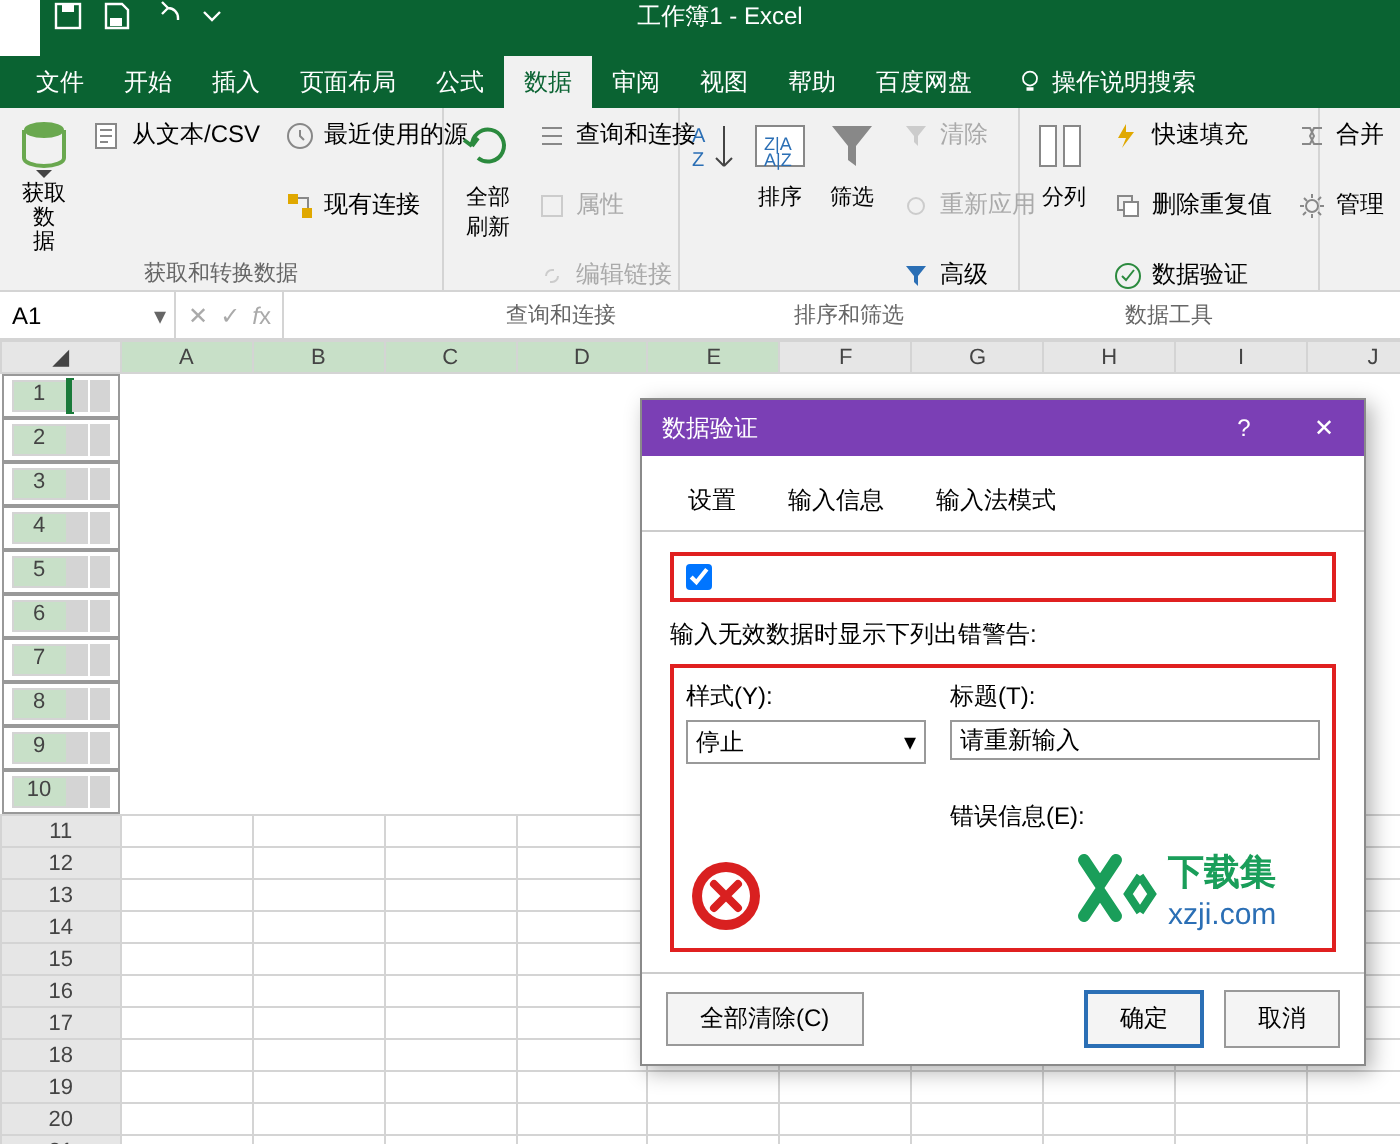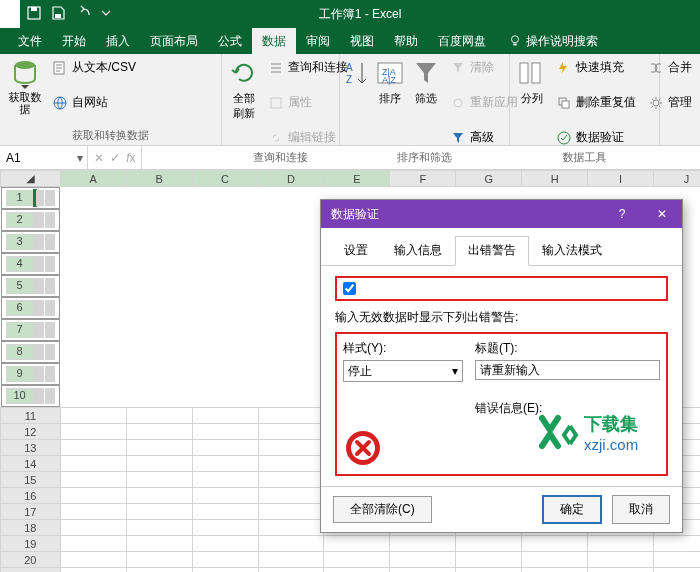--- a/index.html
+++ b/index.html
@@ -1,19 +1,19 @@
 <!DOCTYPE html>
 <html><head>
 <meta charset="utf-8">
 <style>
 * { margin: 0; padding: 0; box-sizing: border-box; font-family: "Microsoft YaHei", "Segoe UI", sans-serif; }
 body { width: 700px; height: 572px; background: #fff; overflow: hidden; position: relative; font-size: 12px; }
 
 
-.titlebar { height: 28px; background: #0a6332; color: #fff; display: flex; align-items: center; position: relative; margin-left: 20px; }
+.titlebar { height: 28px; background: #0a6332; color: #fff; display: flex; align-items: flex-start; position: relative; margin-left: 20px; }
 .quickbar { display: flex; align-items: center; gap: 8px; padding-left: 6px; }
 .quickbar svg { width: 16px; height: 16px; }
 .title-center { position: absolute; left: 50%; transform: translateX(-50%); font-size: 12px; }
 
 
 .ribbon-tabs { height: 26px; background: #0a6332; color: #fff; display: flex; align-items: center; padding-left: 8px; font-size: 12px; }
 .rtab { padding: 0 10px; height: 26px; line-height: 26px; cursor: pointer; }
 .rtab.active { background: #f1f1f1; color: #0a6332; }
 .rtab.file { color: #fff; }
 .tell-me { display: flex; align-items: center; margin-left: 12px; }
@@ -63,21 +63,21 @@
 .section-label { margin: 4px 0 6px; }
 .redbox2 { border: 2px solid #e02020; padding: 6px; }
 .form-row { display: flex; gap: 12px; }
 .form-col { flex: 1; display: flex; flex-direction: column; }
 .form-col label { margin-bottom: 3px; }
 .sel, .txt, .ta { border: 1px solid #999; font-size: 12px; padding: 2px 4px; }
 .sel { height: 22px; display: flex; align-items: center; justify-content: space-between; }
 .ta { height: 66px; overflow: auto; }
 .iconrow { display: flex; align-items: flex-start; gap: 10px; margin-top: 8px; }
 .erricon { width: 40px; height: 40px; }
-.watermark { position: absolute; right: 30px; top: 408px; pointer-events: none; }
+.watermark { position: absolute; right: 30px; top: 420px; pointer-events: none; }
 .dlg-footer { border-top: 1px solid #ccc; padding: 8px 12px; display: flex; justify-content: space-between; align-items: center; }
 .btn { border: 1px solid #999; background: #f4f4f4; padding: 4px 16px; cursor: pointer; font-size: 12px; }
 .btn.primary { border: 2px solid #2b6fb5; }
 .footer-right { display: flex; gap: 10px; }
 </style>
 </head>
 <body>
 
 <div class="titlebar">
   <div class="quickbar">
@@ -132,26 +132,36 @@
 据</span>
       </div>
       <div class="smallcol">
         <div class="smallbtn">
             <svg class="sico" viewBox="0 0 16 16">
               <rect x="2" y="2" width="10" height="12" fill="#fff" stroke="#888"></rect>
               <path d="M4 5h6M4 8h6M4 11h4" stroke="#888"></path>
             </svg>
             <span>从文本/CSV</span>
           </div>
-        <div class="smallbtn">
-            <svg class="sico" viewBox="0 0 16 16">
-              <circle cx="8" cy="8" r="6" fill="none" stroke="#2b6fb5"></circle>
-              <path d="M2 8h12M8 2c3 3 3 9 0 12M8 2c-3 3-3 9 0 12" stroke="#2b6fb5" fill="none"></path>
-            </svg>
-            <span>自网站</span>
+      </div>
+      <div class="smallcol">
+        <div class="smallbtn">
+            <svg class="sico" viewBox="0 0 16 16">
+              <circle cx="8" cy="8" r="6" fill="none" stroke="#888"></circle>
+              <path d="M8 5v3l2 2" stroke="#888" fill="none"></path>
+            </svg>
+            <span>最近使用的源</span>
+          </div>
+        <div class="smallbtn">
+            <svg class="sico" viewBox="0 0 16 16">
+              <rect x="2" y="2" width="5" height="5" fill="#e0a800"></rect>
+              <rect x="9" y="9" width="5" height="5" fill="#e0a800"></rect>
+              <path d="M7 4h5v5" stroke="#888" fill="none"></path>
+            </svg>
+            <span>现有连接</span>
           </div>
       </div>
     </div>
     <div class="rgroup-label">获取和转换数据</div>
   </div>
 
   <div class="rgroup" style="width:118px">
     <div class="rgroup-content">
       <div class="bigbtn">
         <svg class="ico" viewBox="0 0 32 32">
@@ -592,21 +602,20 @@
   <div class="dlg-title">
     <span>数据验证</span>
     <div class="winbtns">
       <div class="winbtn">?</div>
       <div class="winbtn">✕</div>
     </div>
   </div>
   <div class="dlg-tabs">
     <div class="dtab">设置</div>
     <div class="dtab">输入信息</div>
-    <div class="dtab active">出错警告</div>
     <div class="dtab">输入法模式</div>
   </div>
   <div class="dlg-body">
     <div class="redbox1">
       <label class="chk">
         <input type="checkbox" checked="" style="">
       </label>
     </div>
     <div class="section-label">输入无效数据时显示下列出错警告:</div>
     <div class="redbox2">

